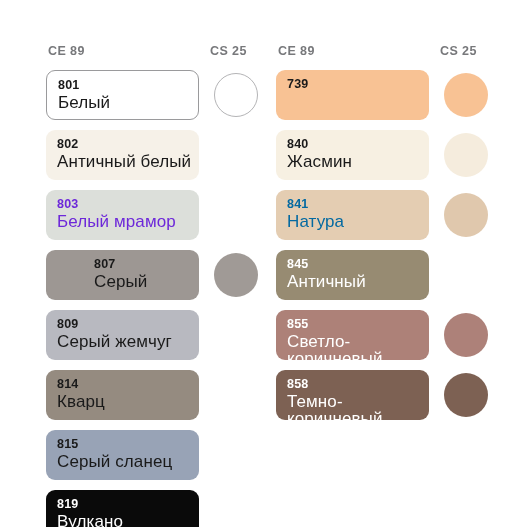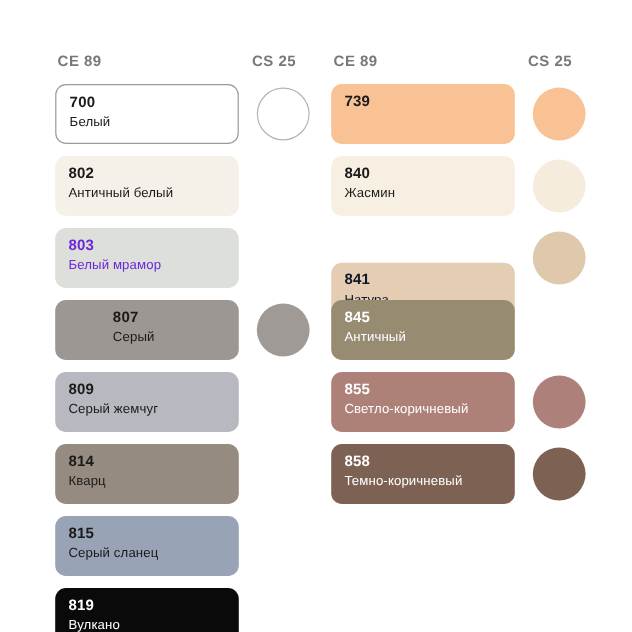--- a/index.html
+++ b/index.html
@@ -59,21 +59,21 @@
   .swatch-card.outlined {
     border: 1.4px solid #9a9a9c;
   }
   .swatch-code {
     font-size: 12.5px;
     font-weight: bold;
     line-height: 17px;
     letter-spacing: 0.2px;
   }
   .swatch-name {
-    font-size: 11px;
+    font-size: 17px;
     font-weight: normal;
     line-height: 17px;
     letter-spacing: 0.1px;
   }
   .swatch-dot {
     position: absolute;
     top: 3px;
     left: 168px;
     width: 44px;
     height: 44px;
@@ -90,21 +90,21 @@
 <div class="palette-sheet">
 
   <div class="column column-left">
     <div class="column-header">
       <span class="header-label header-ce">CE 89</span>
       <span class="header-label header-cs">CS 25</span>
     </div>
     <div class="rows">
         <div class="swatch-row">
           <div class="swatch-card outlined" style="background: rgb(255, 255, 255); color: rgb(26, 26, 26);">
-            <div class="swatch-code">700</div>
+            <div class="swatch-code">801</div>
             <div class="swatch-name">Белый</div>
           </div>
           <div class="swatch-dot outlined" style="background: rgb(255, 255, 255);"></div>
         </div>
         <div class="swatch-row">
           <div class="swatch-card" style="background: rgb(246, 241, 232); color: rgb(26, 26, 26);">
             <div class="swatch-code">802</div>
             <div class="swatch-name">Античный белый</div>
           </div>
         </div>
@@ -161,21 +161,21 @@
           <div class="swatch-dot" style="background: rgb(248, 194, 148);"></div>
         </div>
         <div class="swatch-row">
           <div class="swatch-card" style="background: rgb(247, 240, 226); color: rgb(26, 26, 26);">
             <div class="swatch-code">840</div>
             <div class="swatch-name">Жасмин</div>
           </div>
           <div class="swatch-dot" style="background: rgb(245, 236, 221);"></div>
         </div>
         <div class="swatch-row">
-          <div class="swatch-card" style="background: rgb(228, 205, 178); color: #0f172a; margin-top: 29px;">
+          <div class="swatch-card" style="background: rgb(228, 205, 178); color: #0369a1;">
             <div class="swatch-code">841</div>
             <div class="swatch-name">Натура</div>
           </div>
           <div class="swatch-dot" style="background: rgb(224, 200, 173);"></div>
         </div>
         <div class="swatch-row">
           <div class="swatch-card" style="background: rgb(151, 139, 114); color: rgb(255, 255, 255);">
             <div class="swatch-code">845</div>
             <div class="swatch-name">Античный</div>
           </div>

